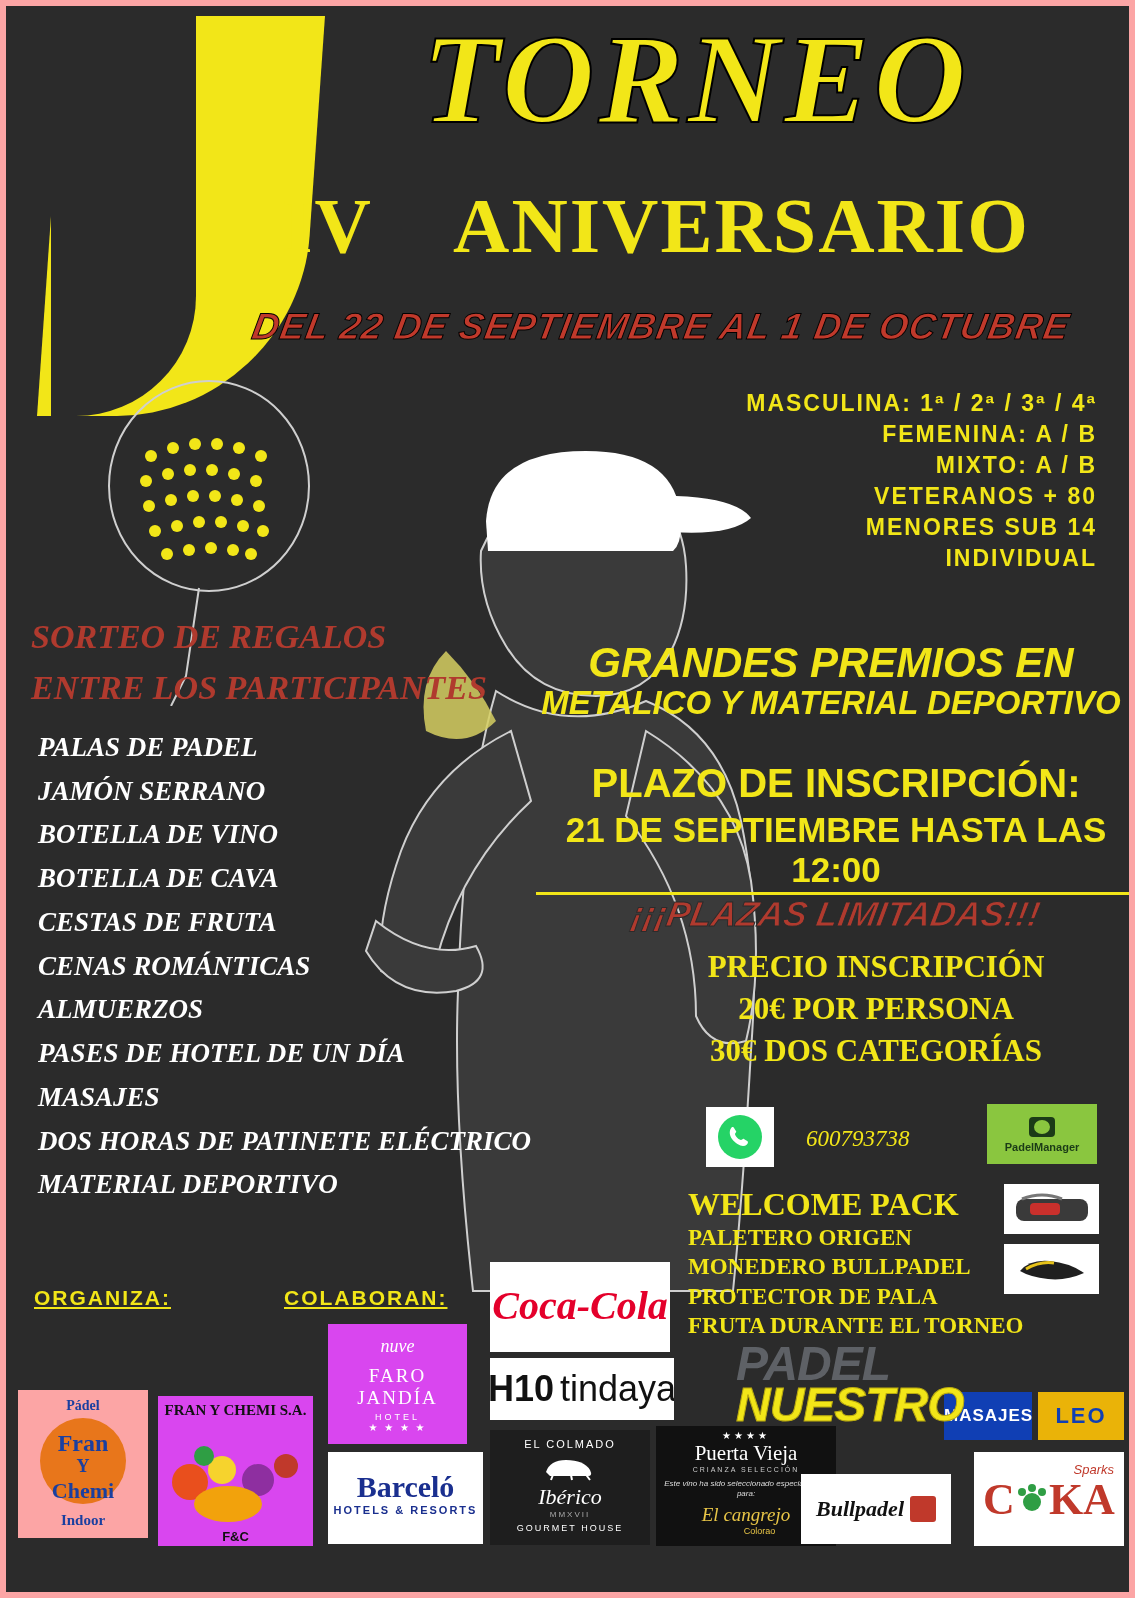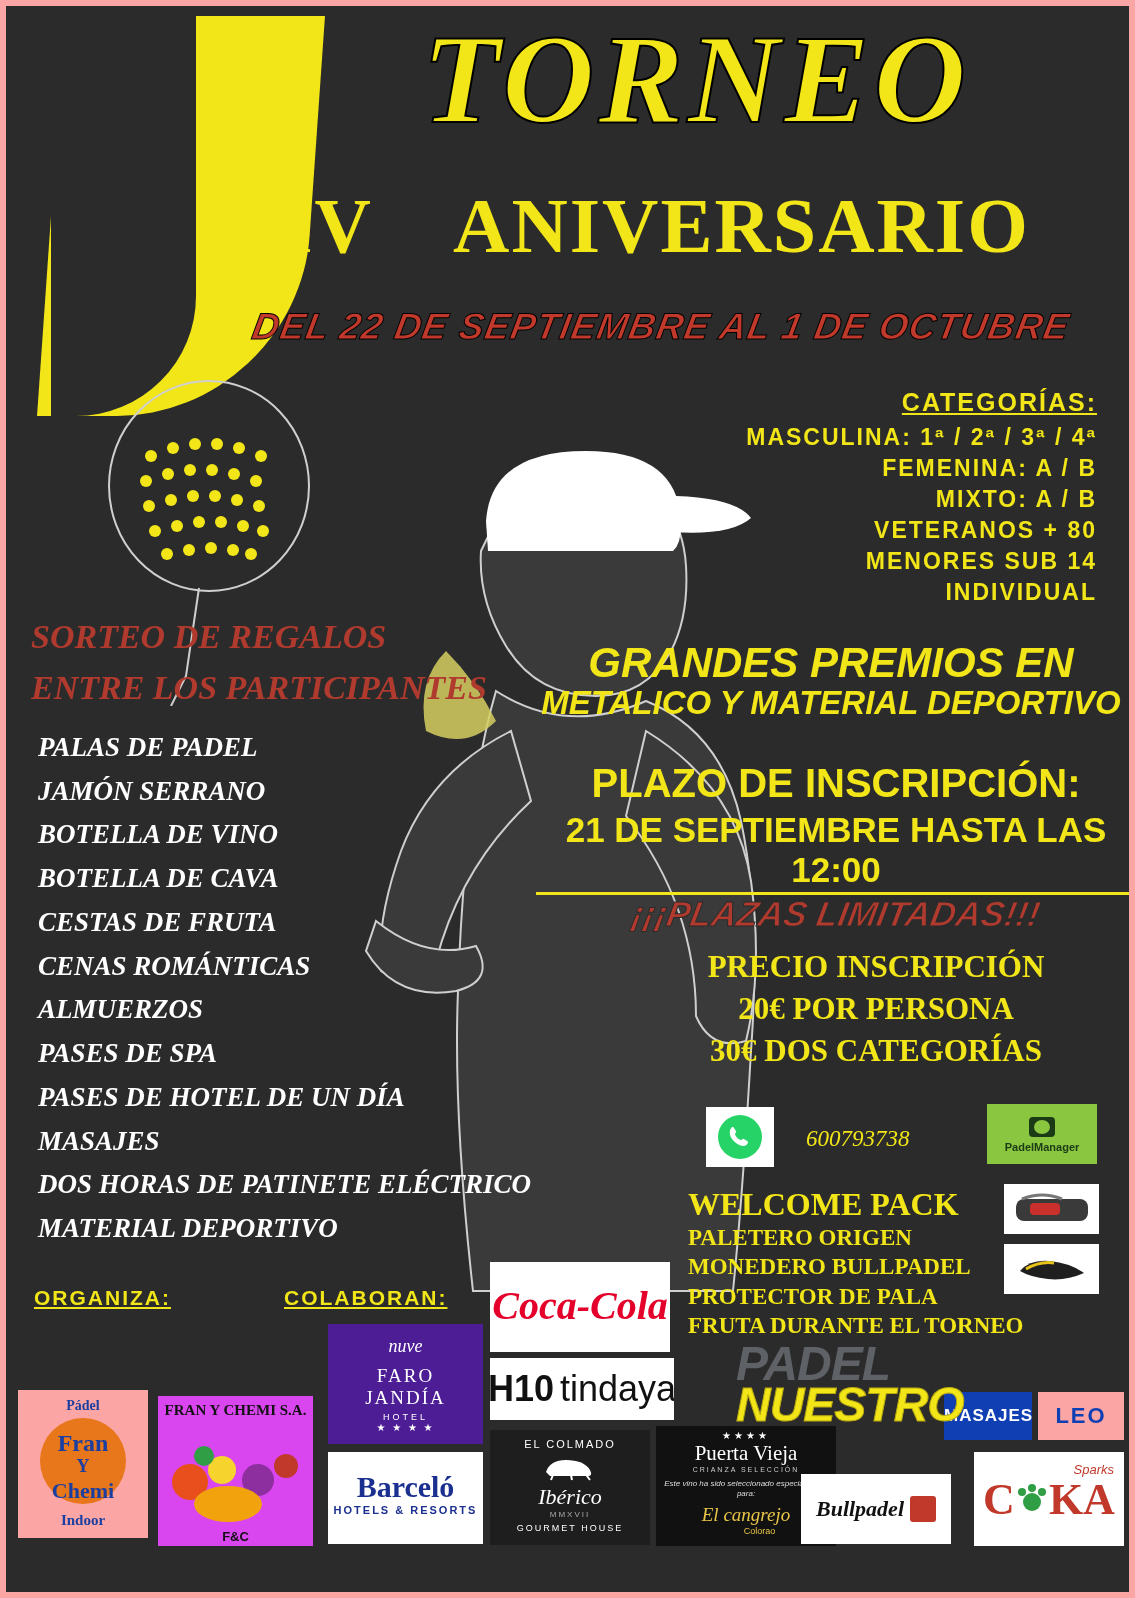--- a/index.html
+++ b/index.html
@@ -134,29 +134,29 @@
     text-decoration:underline;letter-spacing:2px;}
   .colaboran{left:278px;top:1280px;font-size:21px;font-weight:bold;color:#f2e618;
     text-decoration:underline;letter-spacing:2px;}
 
   
   .logo{position:absolute;z-index:6;background:#fca5a5;overflow:hidden;}
   .l-fran{left:12px;top:1384px;width:130px;height:148px;}
   .l-fran .fr-circle{position:absolute;left:22px;top:28px;width:86px;height:86px;border-radius:50%;background:#e8761b;}
   .l-fran .fr-t{position:absolute;width:100%;text-align:center;font-family:"Liberation Serif",serif;color:#1a3fa0;font-weight:bold;}
   .l-franychemi{left:152px;top:1390px;width:155px;height:150px;background:#d946ef;}
-  .l-faro{left:322px;top:1318px;width:155px;height:120px;background:#4c1d95;}
+  .l-faro{left:322px;top:1318px;width:139px;height:120px;background:#d946ef;}
   .l-barcelo{left:322px;top:1446px;width:155px;height:92px;background:#fff;}
   .l-coca{left:484px;top:1256px;width:180px;height:90px;background:#fff;}
   .l-h10{left:484px;top:1352px;width:184px;height:62px;background:#fff;}
   .l-colmado{left:484px;top:1424px;width:160px;height:115px;background:#1e1e1e;}
   .l-puerta{left:650px;top:1420px;width:180px;height:120px;background:#111;}
   .l-bullpadel{left:795px;top:1468px;width:150px;height:70px;background:#fff;}
   .l-masajes{left:938px;top:1386px;width:88px;height:48px;background:#103fb4;}
-  .l-leo{left:1032px;top:1386px;width:86px;height:48px;background:#fca5a5;}
+  .l-leo{left:1032px;top:1386px;width:86px;height:48px;background:#eab308;}
   .l-coka{left:968px;top:1446px;width:150px;height:94px;background:#fff;}
 
   .pn-wrap{position:absolute;left:730px;top:1330px;width:370px;height:110px;z-index:7;
     font-family:"Liberation Sans",sans-serif;font-style:italic;font-weight:bold;}
   .pn-1{font-size:48px;color:#5e6166;letter-spacing:-1px;}
   .pn-2{font-size:48px;color:#f2e618;letter-spacing:-1px;margin-top:-14px;-webkit-text-stroke:1px #b8a90f;}
 
   
   .player{position:absolute;left:300px;top:395px;width:520px;height:900px;z-index:3;}
   .racket{position:absolute;left:85px;top:370px;width:250px;height:330px;z-index:3;}
@@ -220,42 +220,40 @@
 
   <div class="layer aniv">
     <span>IV</span>
     &nbsp;&nbsp;
     <span>ANIVERSARIO</span>
   </div>
 
   <div class="layer fechas">DEL 22 DE SEPTIEMBRE AL 1 DE OCTUBRE</div>
 
   <div class="layer cats">
-    <div class="head">CATEGORÍAS:</div>
     <div class="line">MASCULINA: 1ª / 2ª / 3ª / 4ª</div>
     <div class="line">FEMENINA: A / B</div>
     <div class="line">MIXTO: A / B</div>
     <div class="line">VETERANOS + 80</div>
     <div class="line">MENORES SUB 14</div>
     <div class="line">INDIVIDUAL</div>
   </div>
 
   <div class="layer sorteo-title">
     <div>SORTEO DE REGALOS</div>
     <div>ENTRE LOS PARTICIPANTES</div>
   </div>
   <div class="layer sorteo-list">
     <div>PALAS DE PADEL</div>
     <div>JAMÓN SERRANO</div>
     <div>BOTELLA DE VINO</div>
     <div>BOTELLA DE CAVA</div>
     <div>CESTAS DE FRUTA</div>
     <div>CENAS ROMÁNTICAS</div>
     <div>ALMUERZOS</div>
-    <div>PASES DE SPA</div>
     <div>PASES DE HOTEL DE UN DÍA</div>
     <div>MASAJES</div>
     <div>DOS HORAS DE PATINETE ELÉCTRICO</div>
     <div>MATERIAL DEPORTIVO</div>
   </div>
 
   <div class="layer premios">
     <div class="l1">GRANDES PREMIOS EN</div>
     <div class="l2">METALICO Y MATERIAL DEPORTIVO</div>
   </div>

